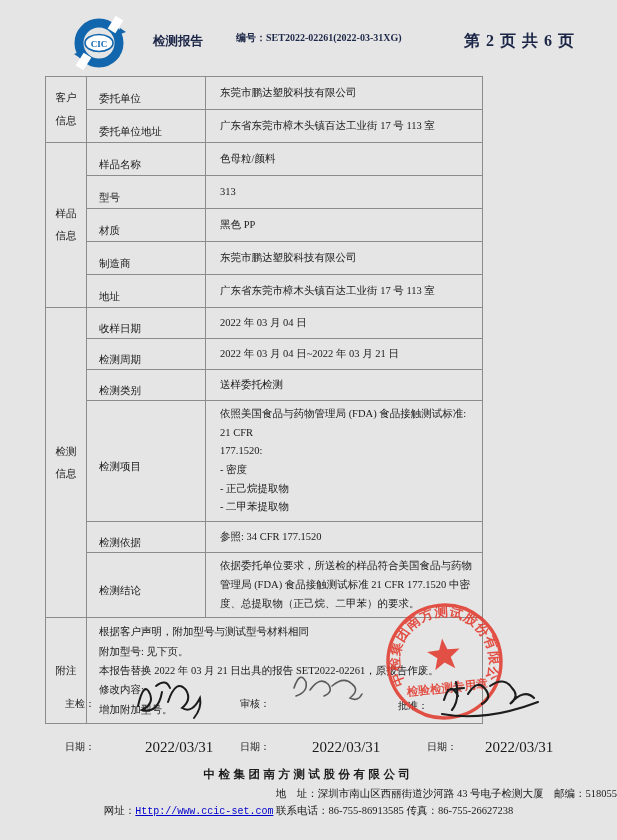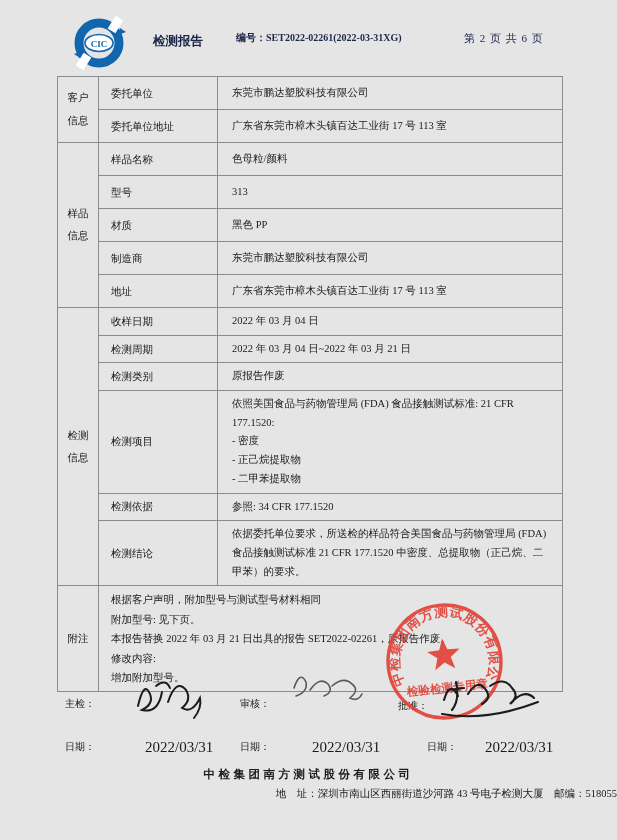--- a/index.html
+++ b/index.html
@@ -2,28 +2,28 @@
 <html><head>
 <meta charset="utf-8">
 <style>
   html,body{margin:0;padding:0;background:#ffffff;}
   .page{position:relative;width:617px;height:840px;background:#e5e5e5;overflow:hidden;
         font-family:"Liberation Serif","DejaVu Serif",serif;color:#1a1a1a;}
 
   
   .hdr-title{position:absolute;left:153px;top:33px;font-size:12.5px;font-weight:bold;color:#1c2647;}
   .hdr-no{position:absolute;left:236px;top:31px;font-size:10px;font-weight:bold;color:#1c2647;}
-  .hdr-page{position:absolute;left:464px;top:31px;font-size:11px;font-weight:normal;color:#1c2647;letter-spacing:1px;}
+  .hdr-page{position:absolute;left:464px;top:31px;font-size:16px;font-weight:bold;color:#1c2647;letter-spacing:1px;}
   .logo{position:absolute;left:62px;top:16px;}
 
   
-  table.info{position:absolute;left:57px;top:76px;width:506px;border-collapse:collapse;table-layout:fixed;}
+  table.info{position:absolute;left:45px;top:76px;width:438px;border-collapse:collapse;table-layout:fixed;}
   table.info td{border:1px solid #8c8c8c;font-size:10.5px;vertical-align:middle;overflow:hidden;}
   td.sec{width:38px;text-align:center;white-space:pre-line;line-height:2.1;}
-  td.fld{width:102px;padding:3px 4px 2px 12px;}
+  td.fld{width:102px;padding:14px 4px 2px 12px;}
   td.val{padding:4px 10px 4px 14px;white-space:pre-line;line-height:1.78;}
   tr.h33{height:33px}tr.h26{height:26px}tr.h92{height:92px}tr.h47{height:47px}tr.h94{height:94px}
 
   
   .sig-label,.date-label{position:absolute;font-size:10px;}
   .date-val{position:absolute;font-size:15px;}
   .sigsvg{position:absolute;}
 
   
   .stamp{position:absolute;left:384px;top:601px;opacity:.88;}
@@ -94,21 +94,21 @@
 信息</td>
       <td class="fld">收样日期</td>
       <td class="val">2022 年 03 月 04 日</td>
     </tr>
     <tr class="h26">
       <td class="fld">检测周期</td>
       <td class="val">2022 年 03 月 04 日~2022 年 03 月 21 日</td>
     </tr>
     <tr class="h26">
       <td class="fld">检测类别</td>
-      <td class="val">原报告作废</td>
+      <td class="val">送样委托检测</td>
     </tr>
     <tr class="h92">
       <td class="fld">检测项目</td>
       <td class="val">依照美国食品与药物管理局 (FDA) 食品接触测试标准: 21 CFR
 177.1520:
 -  密度
 -  正己烷提取物
 -  二甲苯提取物</td>
     </tr>
     <tr class="h26">
@@ -162,14 +162,17 @@
       <text x="60" y="90" text-anchor="middle" font-size="11.5" font-weight="bold" fill="#e23c30">检验检测专用章</text>
     </g>
   </svg>
 
   <svg class="sigsvg" style="left:432px;top:668px;" width="112" height="56" viewBox="0 0 112 56">
     <path d="M12 32 Q18 12 26 28 M16 22 L32 20 M24 14 Q28 32 20 42 M36 26 Q46 10 54 22 Q60 30 50 36 M58 18 Q72 8 80 20 Q88 28 78 36 Q92 20 102 30 M10 46 Q54 54 106 34" fill="none" stroke="#1c1c1c" stroke-width="2.1" stroke-linecap="round"></path>
   </svg>
 
   <div class="ft-company">中检集团南方测试股份有限公司</div>
   <div class="ft-addr">地　址：深圳市南山区西丽街道沙河路 43 号电子检测大厦　邮编：518055</div>
+  <div class="ft-web">
+    <span>网址：</span><a href="#">Http://www.ccic-set.com</a><span> 联系电话：86-755-86913585  传真：86-755-26627238</span>
+  </div>
 
 </div>
 
 </body></html>

